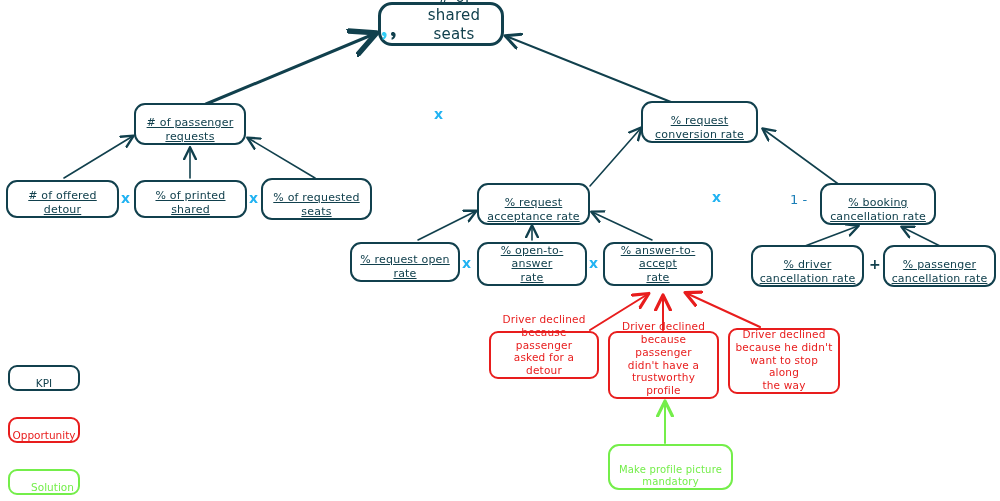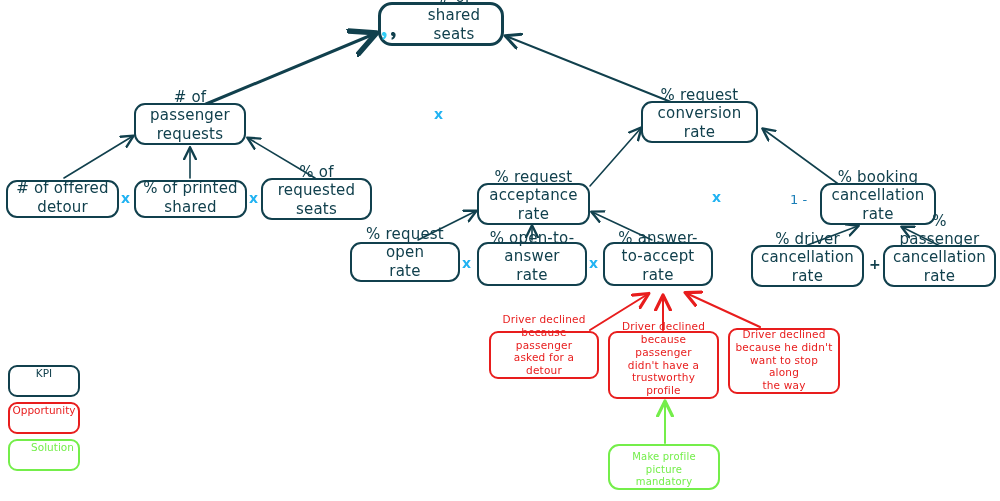--- a/index.html
+++ b/index.html
@@ -36,21 +36,22 @@
     border-radius: 11px;
     background: #ffffff;
     line-height: 1.22;
     letter-spacing: 0.2px;
     z-index: 3;
   }
   .kpi {
     border-color: #11404d;
     border-width: 2px;
     color: #11404d;
-    font-size: 15px;
+    font-size: 11px;
+    text-decoration: underline;
   }
   .kpi-root {
     border-color: #11404d;
     border-width: 3px;
     color: #11404d;
     font-size: 15px;
     border-radius: 14px;
   }
   .opportunity {
     border-color: #e81d1d;
@@ -99,28 +100,28 @@
   }
   .legend {
     position: absolute;
     left: 8px;
     top: 365px;
     z-index: 5;
   }
   .legend-item {
     box-sizing: border-box;
     display: flex;
-    align-items: flex-start;
+    align-items: flex-end;
     justify-content: center;
     border-style: solid;
     border-width: 2px;
     border-radius: 9px;
     background: #fff;
-    margin-bottom: 5px;
-    height: 32px;
+    margin-bottom: 26px;
+    height: 26px;
     width: 72px;
     font-size: 10.5px;
   }
   .legend-item.l-kpi { border-color:#11404d; color:#11404d; }
   .legend-item.l-opp { border-color:#e81d1d; color:#e81d1d; }
   .legend-item.l-sol { border-color:#74ee4a; color:#74ee4a;padding-left:17px; }
 </style>
 </head>
 <body>
 
@@ -270,21 +271,21 @@
 trustworthy profile</span>
   </div>
 
   <div class="node opportunity" style="left:728px; top:328px; width:112px; height:66px;">
     <span class="node-label">Driver declined
 because he didn't
 want to stop along
 the way</span>
   </div>
 
-  <div class="node solution" style="left:608px; top:444px; width:112px; height:46px;">
+  <div class="node solution" style="left:608px; top:444px; width:125px; height:46px;">
     <span class="node-label">Make profile picture
 mandatory</span>
   </div>
 
   <div class="legend">
     <div class="legend-item l-kpi">
       <span>KPI</span>
     </div>
     <div class="legend-item l-opp">
       <span>Opportunity</span>

